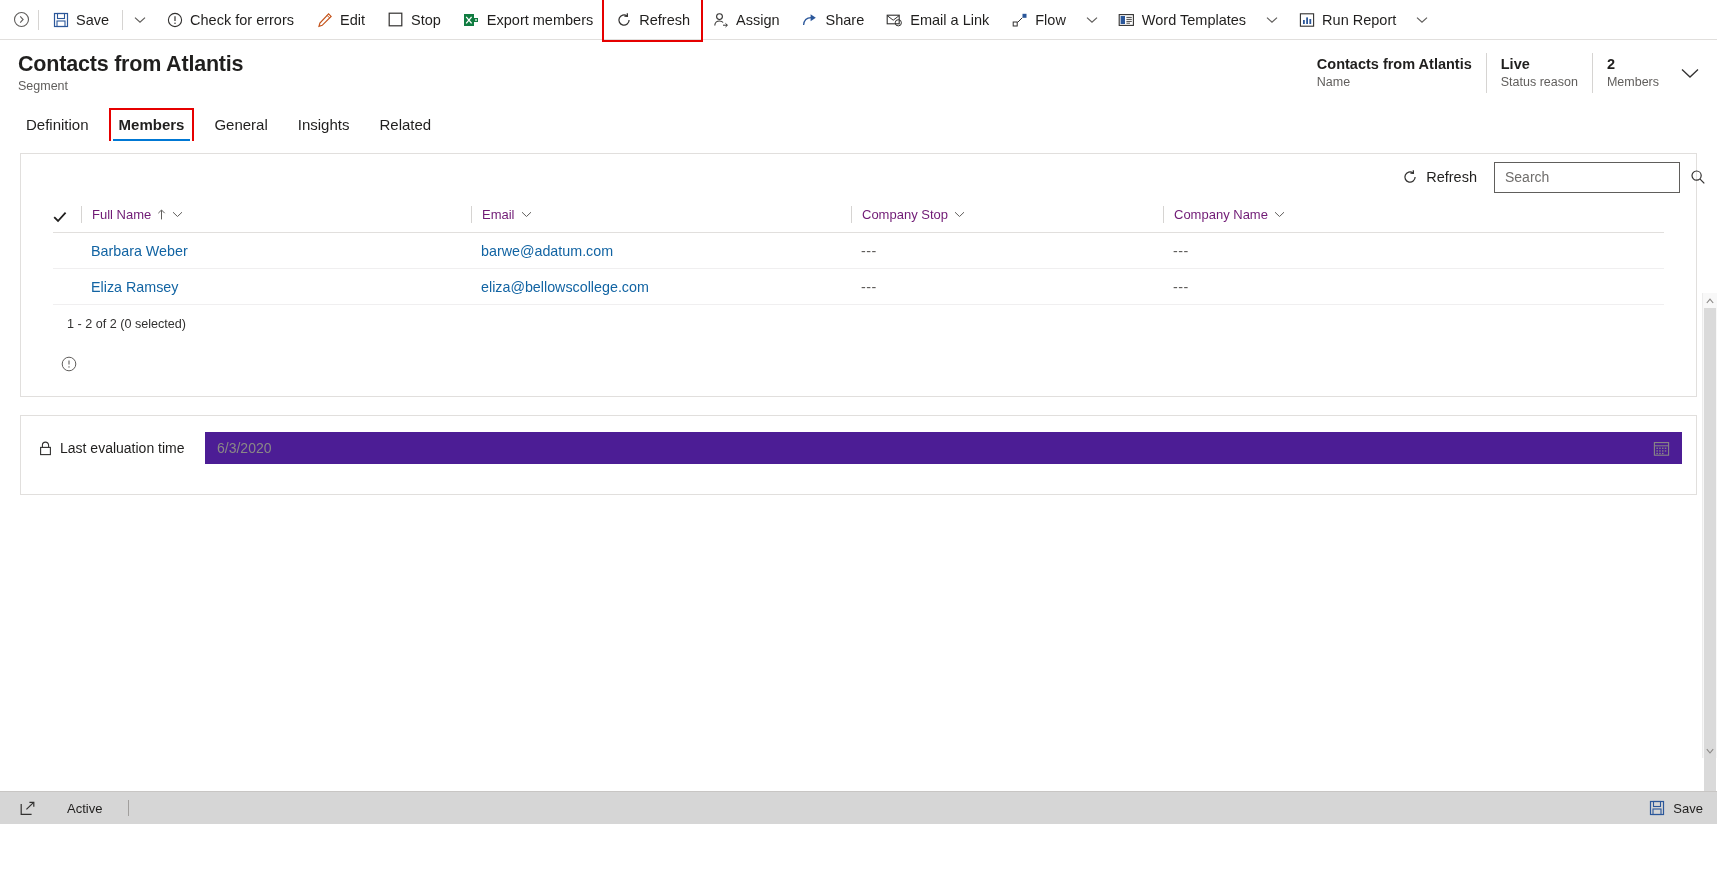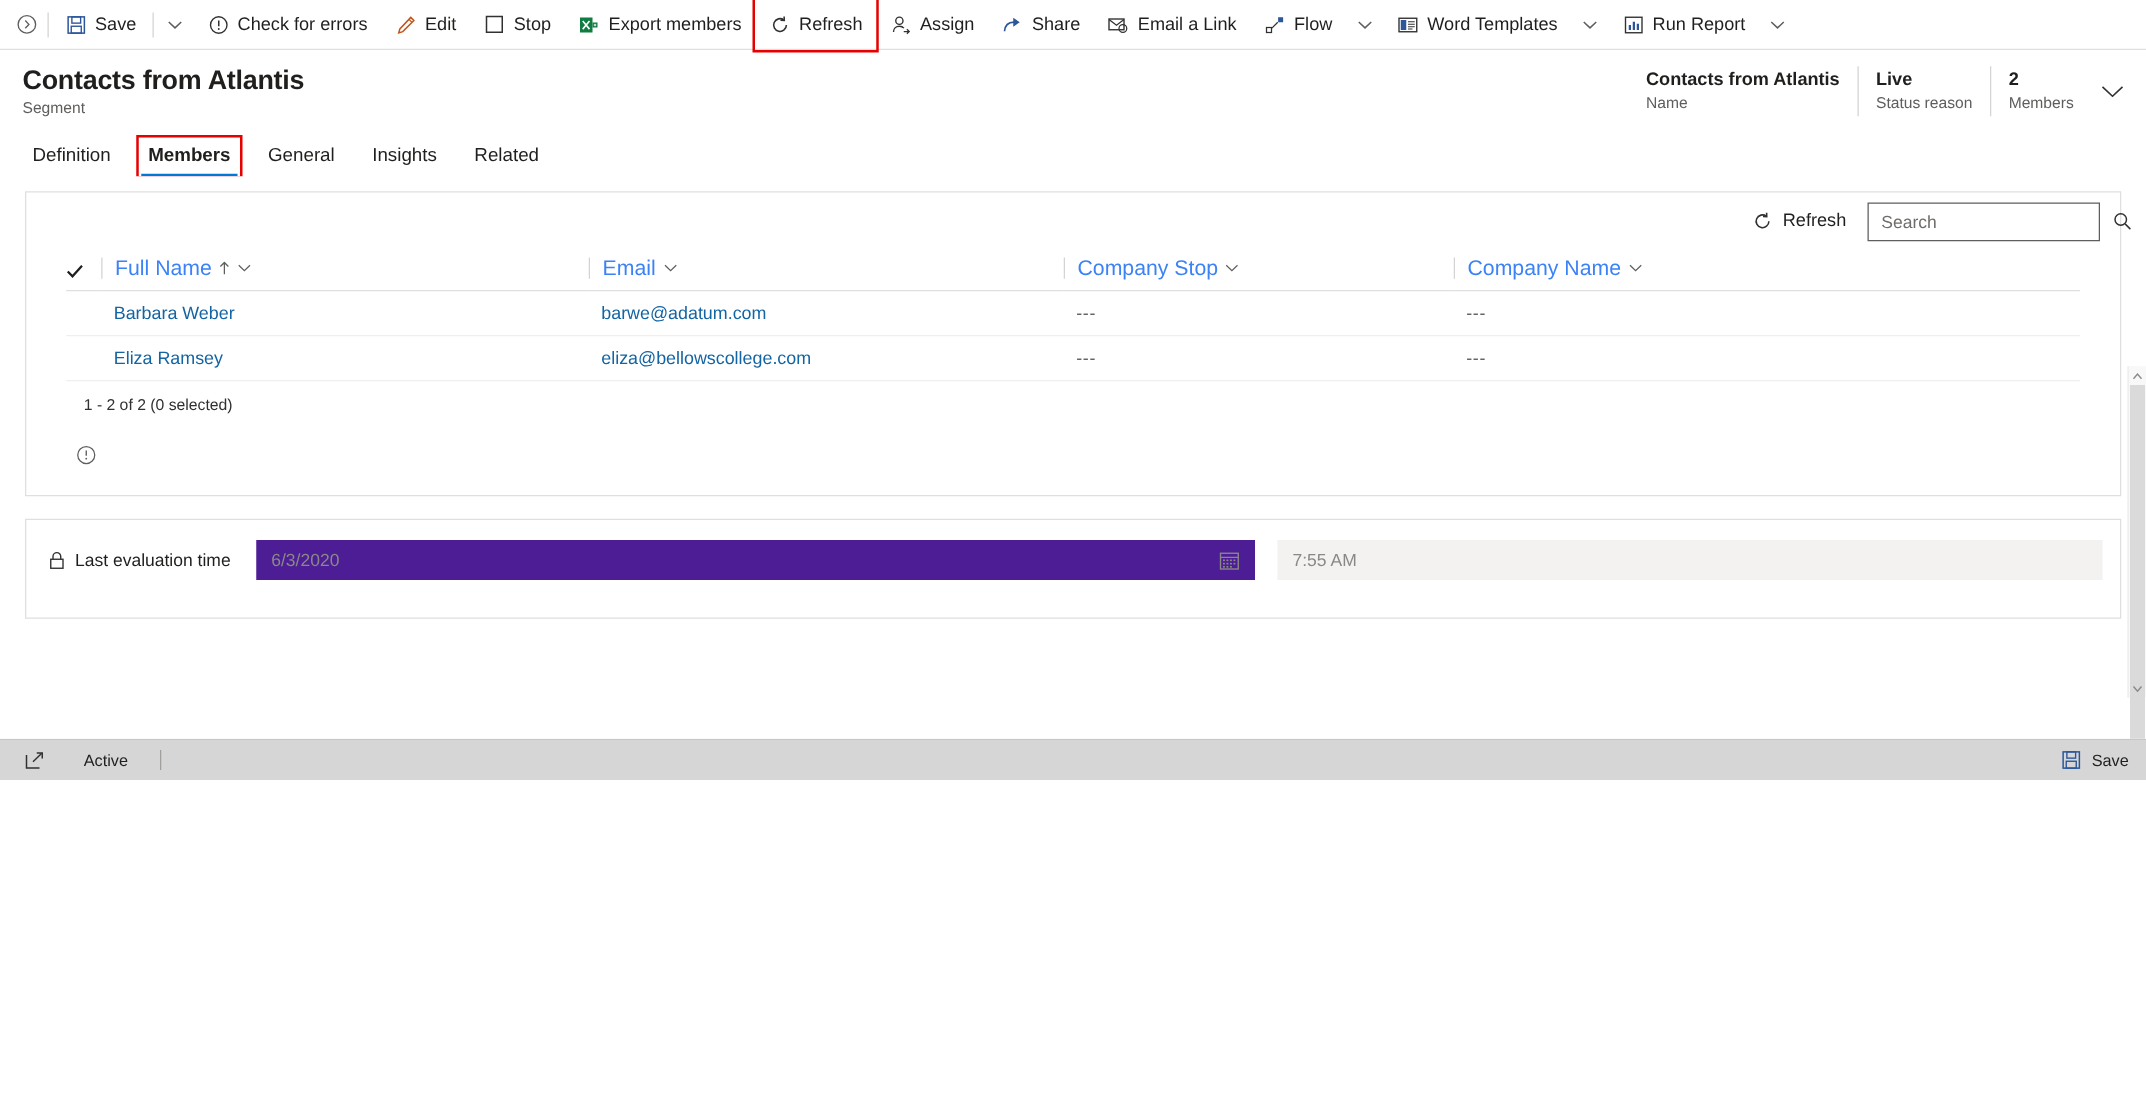--- a/index.html
+++ b/index.html
@@ -3,21 +3,21 @@
 <meta charset="utf-8">
 <style>
   * { box-sizing: border-box; margin: 0; padding: 0; }
   html, body {
     width: 1717px; height: 888px;
     font-family: "Liberation Sans", sans-serif;
     background: #ffffff;
     overflow: hidden;
     color: #201f1e;
   }
-  .app { position: relative; width: 1717px; height: 624px; display: flex; flex-direction: column; }
+  .app { position: relative; width: 1717px; height: 824px; display: flex; flex-direction: column; }
 
   
   .cmdbar {
     height: 40px; min-height: 40px;
     display: flex; align-items: center;
     border-bottom: 1px solid #e1dfdd;
     background: #ffffff;
     padding-left: 6px;
     font-size: 14.5px;
   }
@@ -89,21 +89,21 @@
     display: flex; align-items: center; padding: 0 8px 0 10px; gap: 4px;
   }
   .search-box input {
     flex: 1; border: none; outline: none; font-size: 14px;
     font-family: "Liberation Sans", sans-serif; color: #201f1e; background: transparent;
   }
   .search-box input::placeholder { color: #6f6d6b; }
 
   table.grid { width: calc(100% - 64px); margin-left: 32px; border-collapse: collapse; table-layout: fixed; }
   table.grid thead th {
-    font-weight: 400; font-size: 17px; color: #3b82f6; text-align: left;
+    font-weight: 400; font-size: 13px; color: #701a75; text-align: left;
     padding: 6px 0 9px 0; border-bottom: 1px solid #e1dfdd;
     vertical-align: bottom;
   }
   .th-inner { display: flex; align-items: center; gap: 6px; padding-left: 10px; border-left: 1px solid #d6d4d2; height: 17px;}
   .th-check { width: 26px; }
   td.cell {
     padding: 0; height: 36px; border-bottom: 1px solid #f0eff0; font-size: 14.3px;
     color: #201f1e; vertical-align: middle;
   }
   td.cell .pad { padding-left: 10px; }
@@ -527,23 +527,20 @@
                   <rect x="6.2" y="10.3" width="1.5" height="1.3"></rect>
                   <rect x="9" y="10.3" width="1.5" height="1.3"></rect>
                   <rect x="11.8" y="10.3" width="1.5" height="1.3"></rect>
                   <rect x="3.4" y="12.8" width="1.5" height="1.3"></rect>
                   <rect x="6.2" y="12.8" width="1.5" height="1.3"></rect>
                   <rect x="9" y="12.8" width="1.5" height="1.3"></rect>
                 </g>
               </svg>
           </span>
         </div>
-        <div class="field-time">
-          <span>7:55 AM</span>
-        </div>
       </div>
     </div>
 
     <div class="vscroll">
       <div class="arrow">
         <svg width="8" height="6" viewBox="0 0 8 6">
             <path d="M.8 5 L4 1.2 L7.2 5" fill="none" stroke="#8a8886" stroke-width="1.1"></path>
           </svg>
       </div>
       <div class="thumb"></div>

